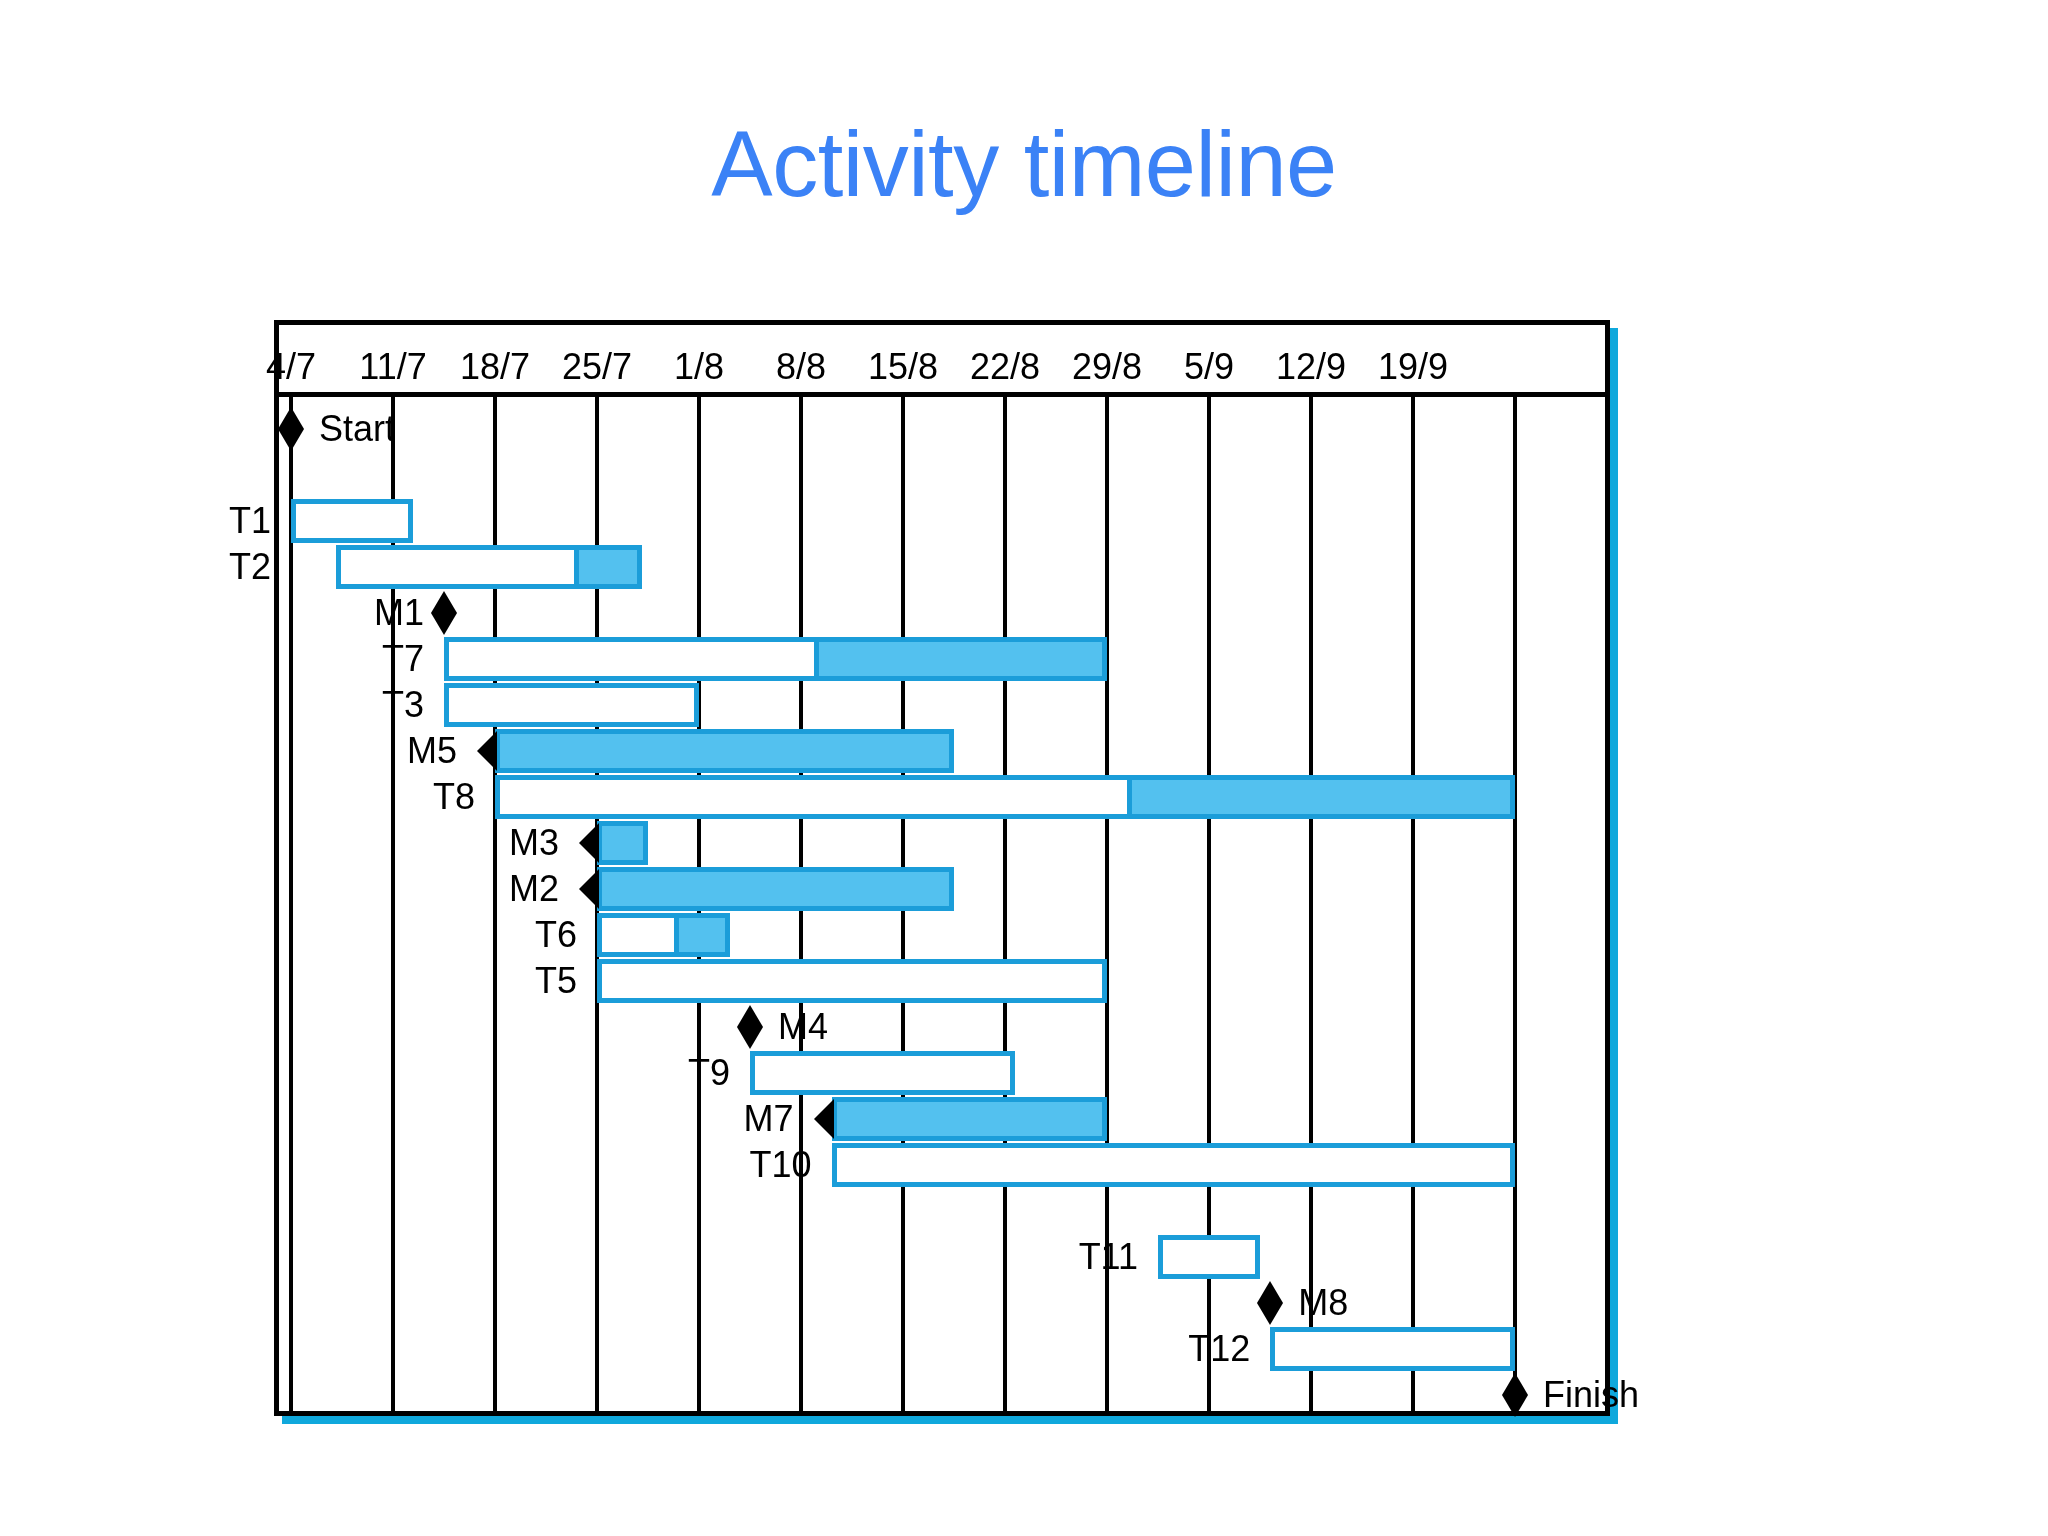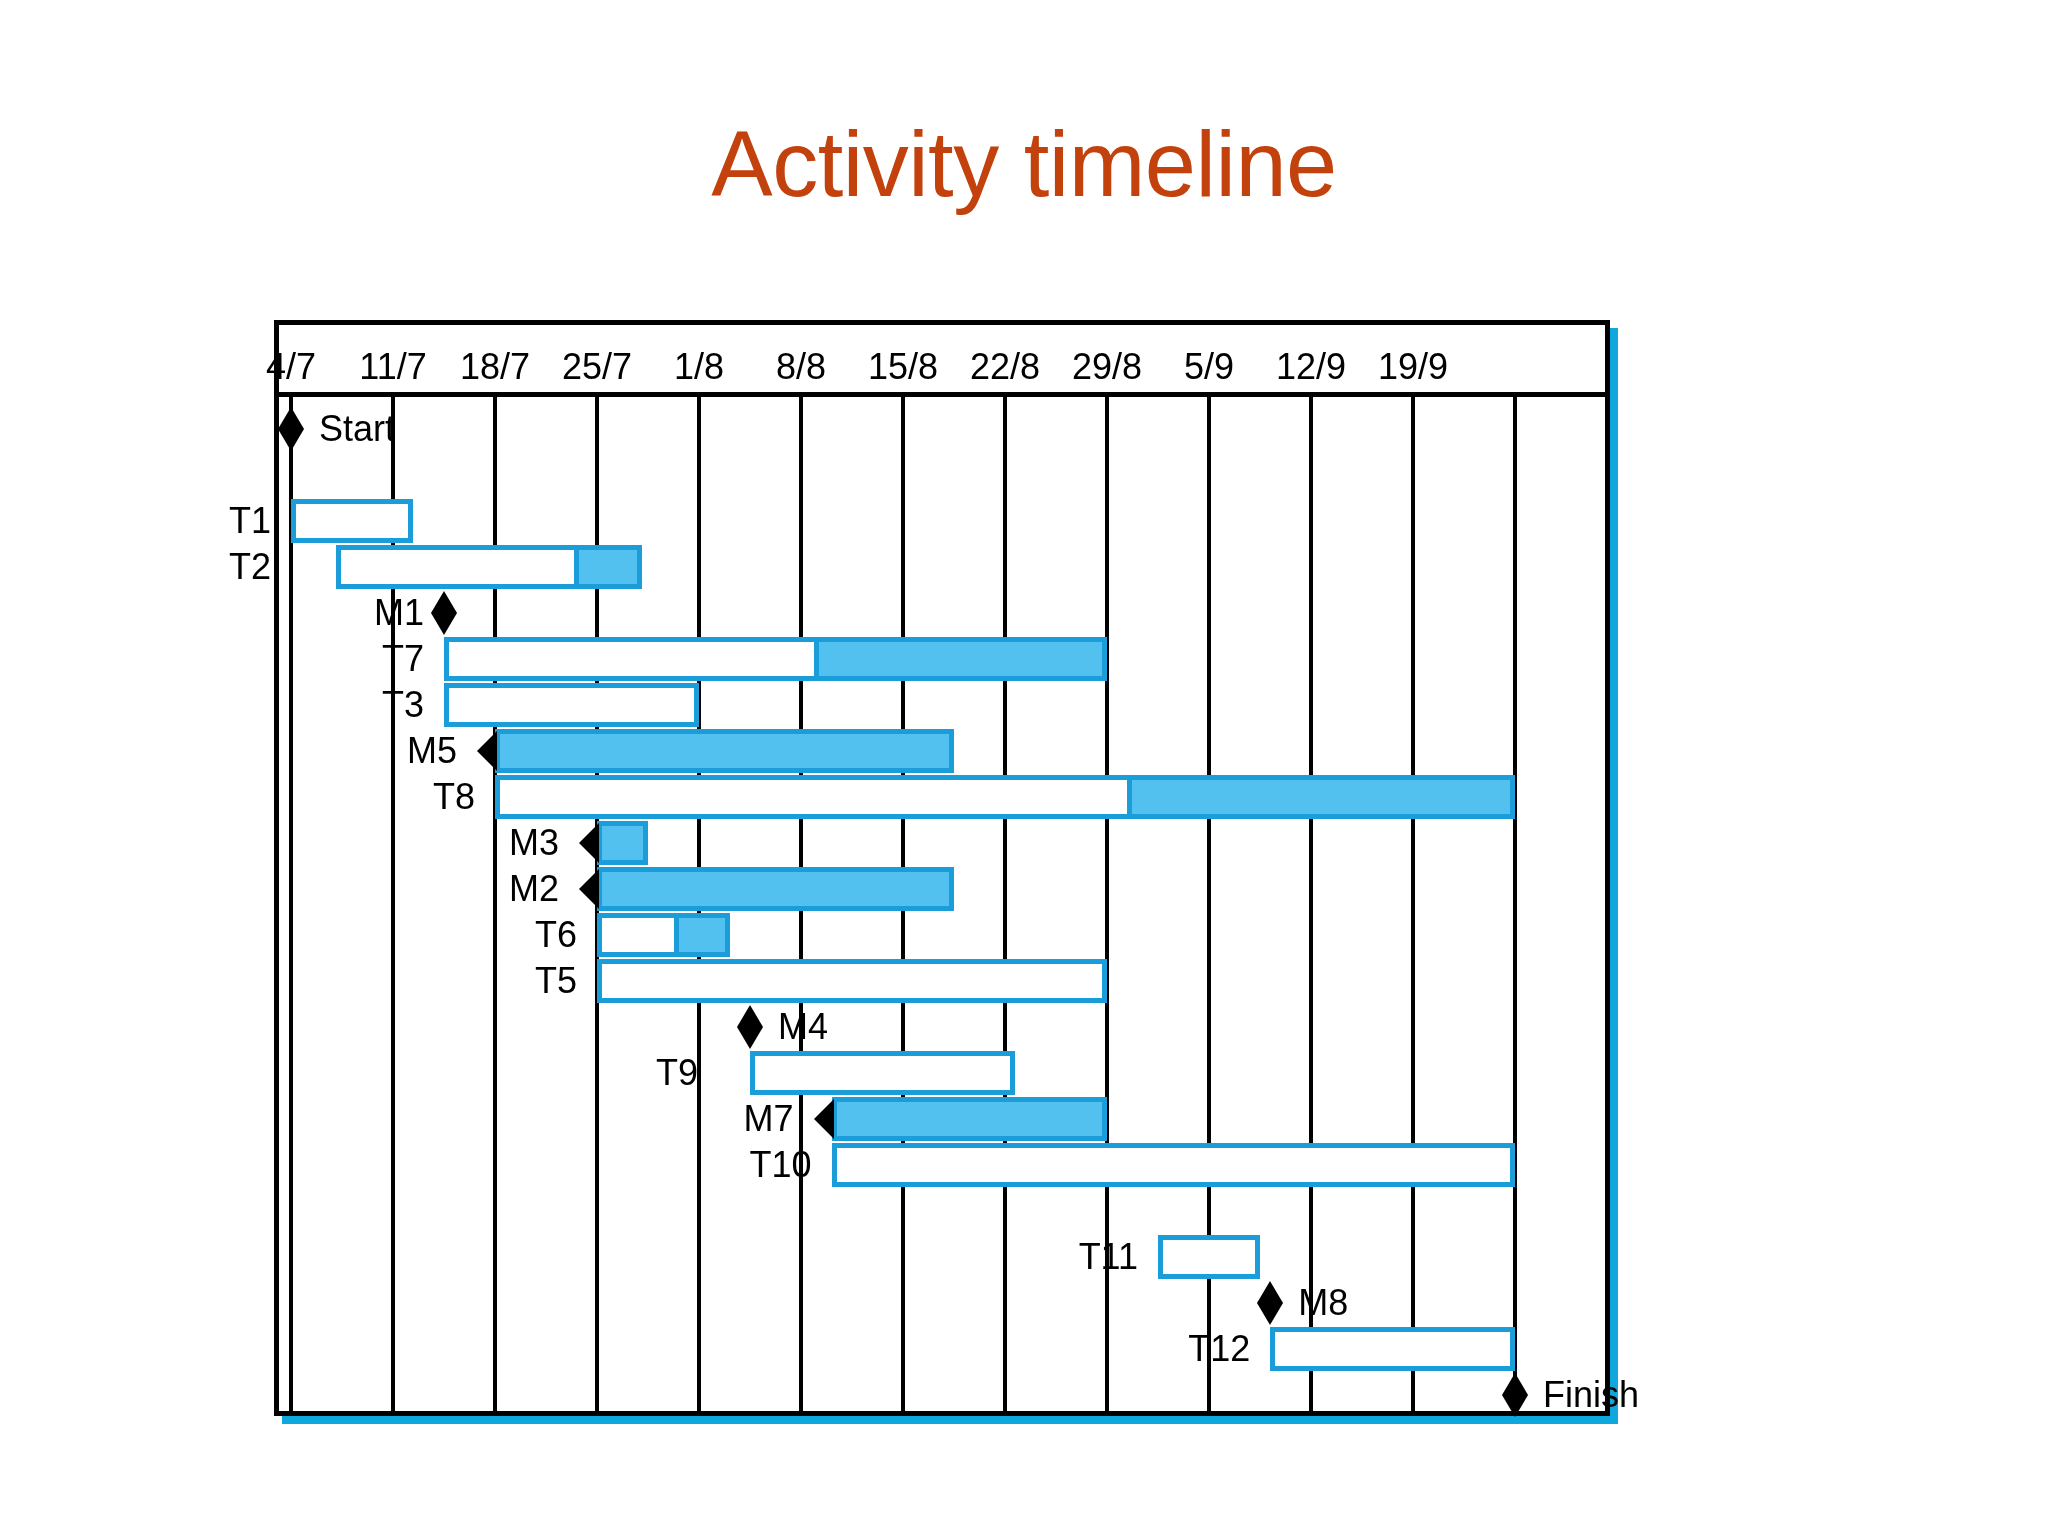--- a/index.html
+++ b/index.html
@@ -18,21 +18,21 @@
   
   #chart-title {
     position: absolute;
     left: 0;
     top: 118px;
     width: 2048px;
     text-align: center;
     font-size: 92px;
     font-weight: 400;
     line-height: 1.0;
-    color: #c2410c;
+    color: #3b82f6;
     letter-spacing: -0.5px;
   }
 
   
   #gantt-frame {
     position: absolute;
     left: 274px;
     top: 320px;
     width: 1336px;
     height: 1096px;
@@ -267,21 +267,21 @@
       </div>
       <div class="row" style="top: 604px;">
         <div class="diamond-wrap" style="left: 458px;">
           <div class="diamond diamond-top"></div>
           <div class="diamond diamond-bot"></div>
         </div>
         <div class="row-label right-side" style="left: 487px;">M4</div>
       </div>
       <div class="row" style="top: 650px;">
         <div class="bar" style="left: 471px; width: 265.2px; border-color: rgb(27, 157, 217);"></div>
-        <div class="row-label" style="right: 895px;">T9</div>
+        <div class="row-label" style="right: 863px;">T9</div>
       </div>
       <div class="row" style="top: 696px;">
         <div class="bar" style="left: 552.6px; width: 275.4px; border-color: rgb(27, 157, 217); background: rgb(83, 193, 239);"></div>
         <div class="halfdiamond" style="left: 534.6px;"></div>
         <div class="row-label" style="right: 799.4px;">M7</div>
       </div>
       <div class="row" style="top: 742px;">
         <div class="bar" style="left: 552.6px; width: 683.4px; border-color: rgb(27, 157, 217);"></div>
         <div class="row-label" style="right: 781.4px;">T10</div>
       </div>

